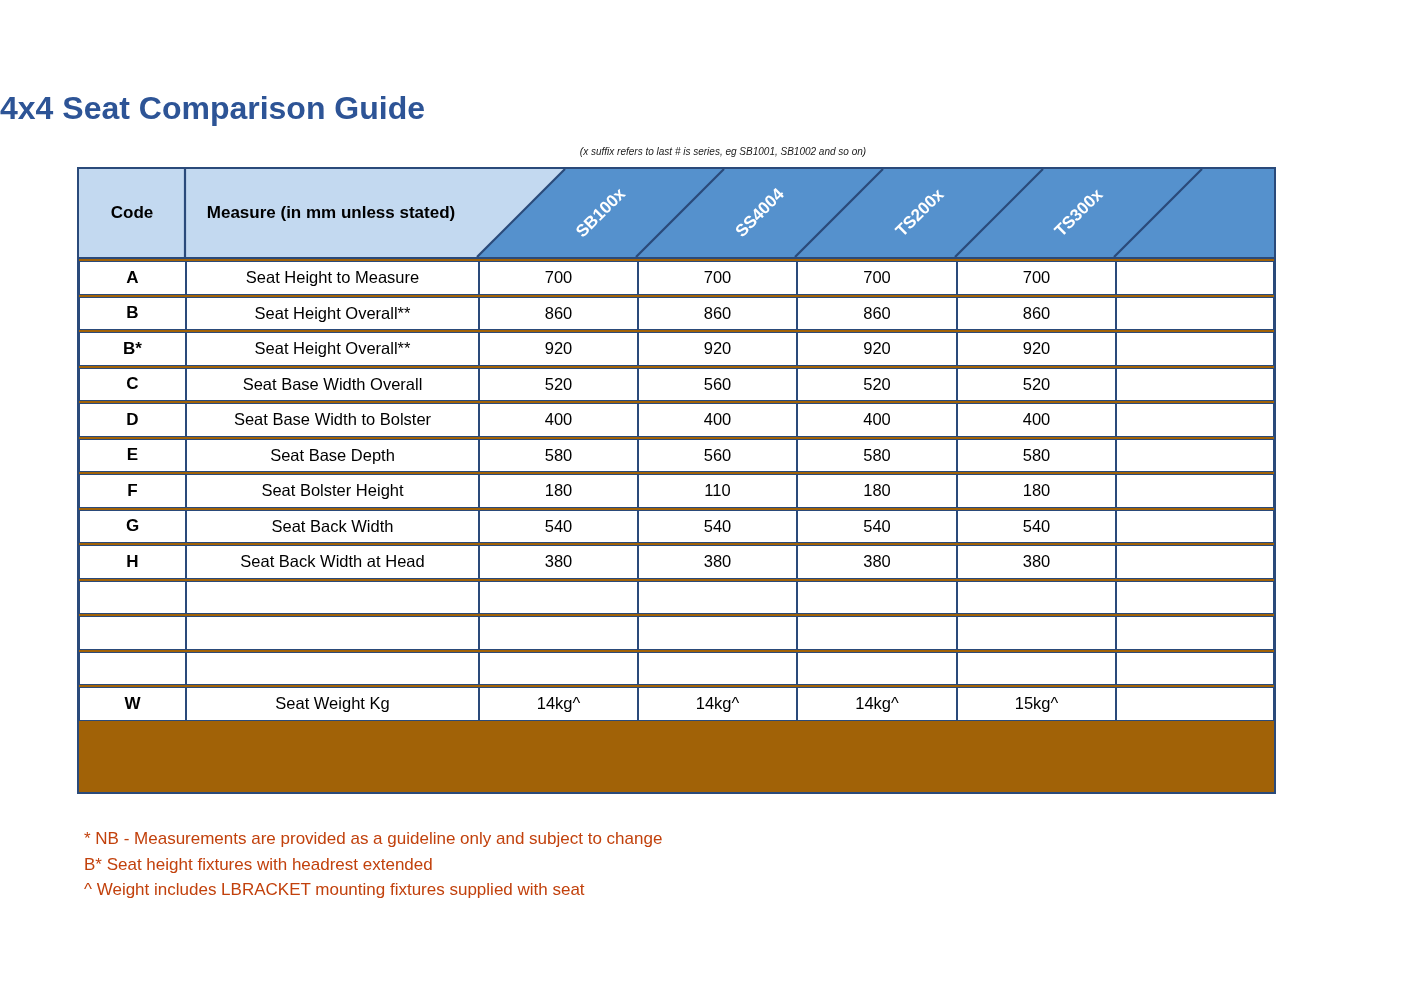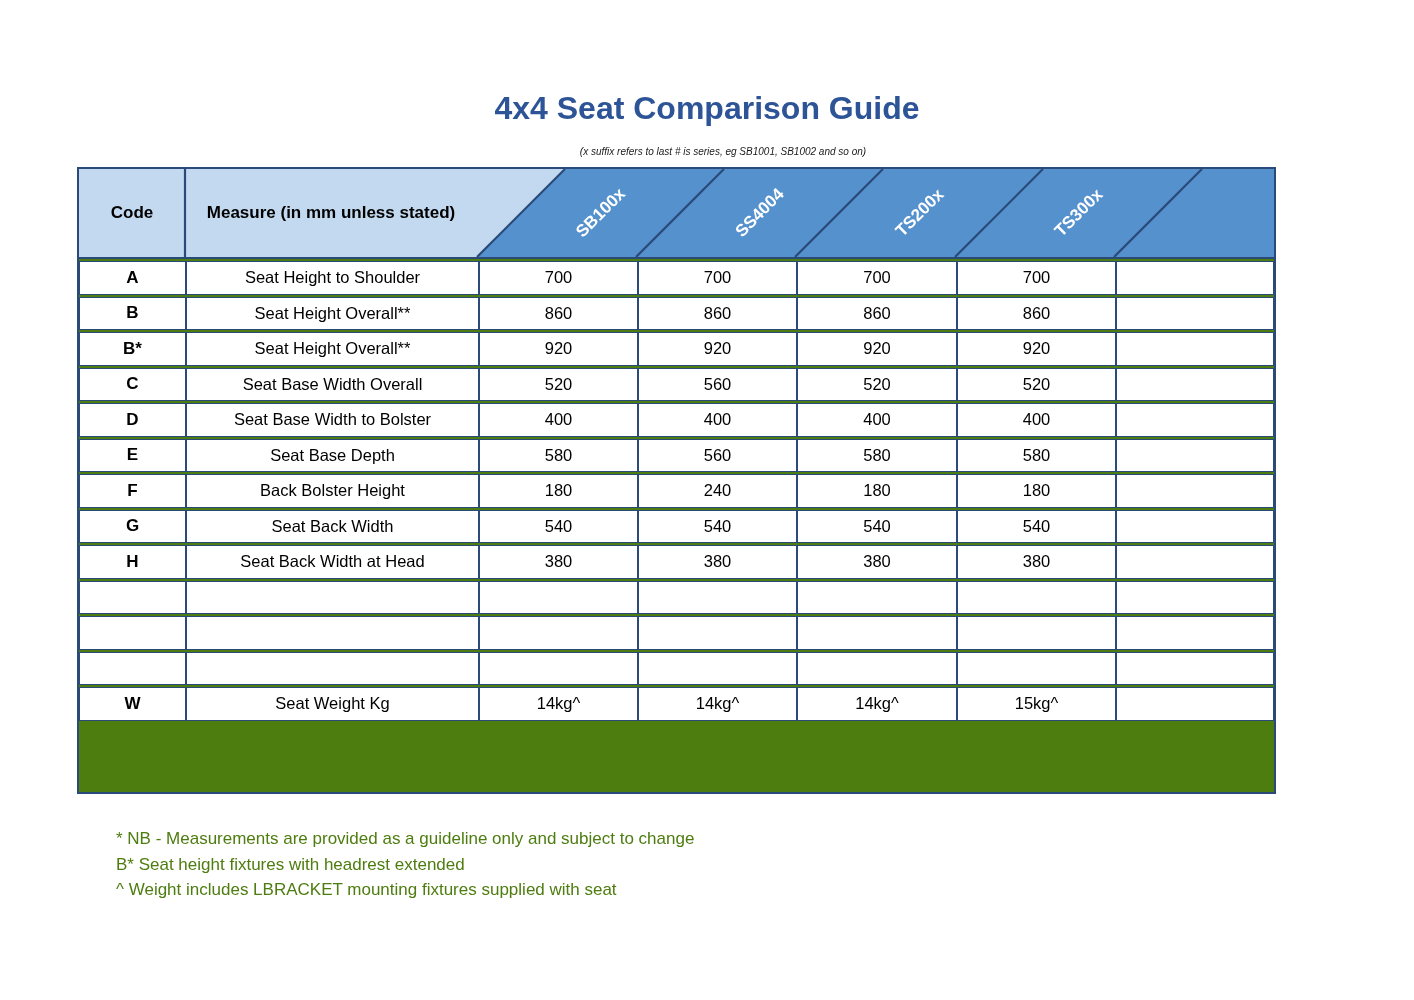--- a/index.html
+++ b/index.html
@@ -9,30 +9,30 @@
     --grid-navy:#2a4a7a;
   }
   html,body{margin:0;padding:0;}
   body{
     width:1414px;height:1000px;position:relative;background:#ffffff;
     font-family:"Liberation Sans",sans-serif;color:#111;
     overflow:hidden;
   }
   .page-title{
     position:absolute;top:90px;left:0;width:100%;
-    text-align:center;font-size:32px;font-weight:bold;color:var(--title-blue);
+    font-size:32px;font-weight:bold;color:var(--title-blue);
     letter-spacing:0px;
   }
   .page-subtitle{
     position:absolute;top:146px;left:16px;width:100%;
     text-align:center;font-size:10px;font-style:italic;color:#1a1a1a;
   }
   .comparison-table{
     position:absolute;left:77px;top:167px;width:1199px;height:627px;
-    border:2px solid var(--grid-navy);box-sizing:border-box;background:#4d7c0f;
+    border:2px solid var(--grid-navy);box-sizing:border-box;background:#a16207;
   }
   .header-band{
     position:relative;width:1195px;height:88px;border-bottom:2px solid var(--grid-navy);
   }
   .header-band svg{position:absolute;left:0;top:0;width:1195px;height:88px;display:block;}
   .band-bg{fill:var(--band-blue);}
   .band-light{fill:var(--light-blue);}
   .band-line{stroke:var(--grid-navy);stroke-width:2.2;}
   .hdr-label{
     position:absolute;top:0;height:88px;display:flex;align-items:center;justify-content:center;
@@ -55,21 +55,21 @@
     height:33.5px;box-sizing:border-box;
     border:1.2px solid var(--grid-navy);
     text-align:center;vertical-align:middle;
     font-size:16.5px;color:#000;background:#fff;
     overflow:hidden;white-space:nowrap;
     padding:0 2px;
   }
   table.body-grid td.code-cell{font-weight:bold;font-size:17px;}
   .footnotes{
     position:absolute;left:84px;top:826px;
-    font-size:17px;line-height:25.5px;color:#4d7c0f;margin-left:32px;
+    font-size:17px;line-height:25.5px;color:#c2410c;
   }
 </style>
 </head>
 <body>
 
 <div class="page-title">4x4 Seat Comparison Guide</div>
 <div class="page-subtitle">(x suffix refers to last # is series, eg SB1001, SB1002 and so on)</div>
 
 <div class="comparison-table">
   <div class="header-band">
@@ -97,21 +97,21 @@
         <col style="width:293px">
         <col style="width:159px">
       <col style="width:159px">
         <col style="width:160px">
         <col style="width:159px">
         <col>
     </colgroup>
     <tbody>
         <tr>
           <td class="code-cell">A</td>
-          <td class="measure-cell">Seat Height to Shoulder</td>
+          <td class="measure-cell">Seat Height to Measure</td>
           <td class="value-cell">700</td>
           <td class="value-cell">700</td>
           <td class="value-cell">700</td>
           <td class="value-cell">700</td>
           <td class="empty-cell"></td>
         </tr>
         <tr>
           <td class="code-cell">B</td>
           <td class="measure-cell">Seat Height Overall**</td>
           <td class="value-cell">860</td>
@@ -151,23 +151,23 @@
           <td class="code-cell">E</td>
           <td class="measure-cell">Seat Base Depth</td>
           <td class="value-cell">580</td>
           <td class="value-cell">560</td>
           <td class="value-cell">580</td>
           <td class="value-cell">580</td>
           <td class="empty-cell"></td>
         </tr>
         <tr>
           <td class="code-cell">F</td>
-          <td class="measure-cell">Back Bolster Height</td>
+          <td class="measure-cell">Seat Bolster Height</td>
           <td class="value-cell">180</td>
-          <td class="value-cell">240</td>
+          <td class="value-cell">110</td>
           <td class="value-cell">180</td>
           <td class="value-cell">180</td>
           <td class="empty-cell"></td>
         </tr>
         <tr>
           <td class="code-cell">G</td>
           <td class="measure-cell">Seat Back Width</td>
           <td class="value-cell">540</td>
           <td class="value-cell">540</td>
           <td class="value-cell">540</td>

